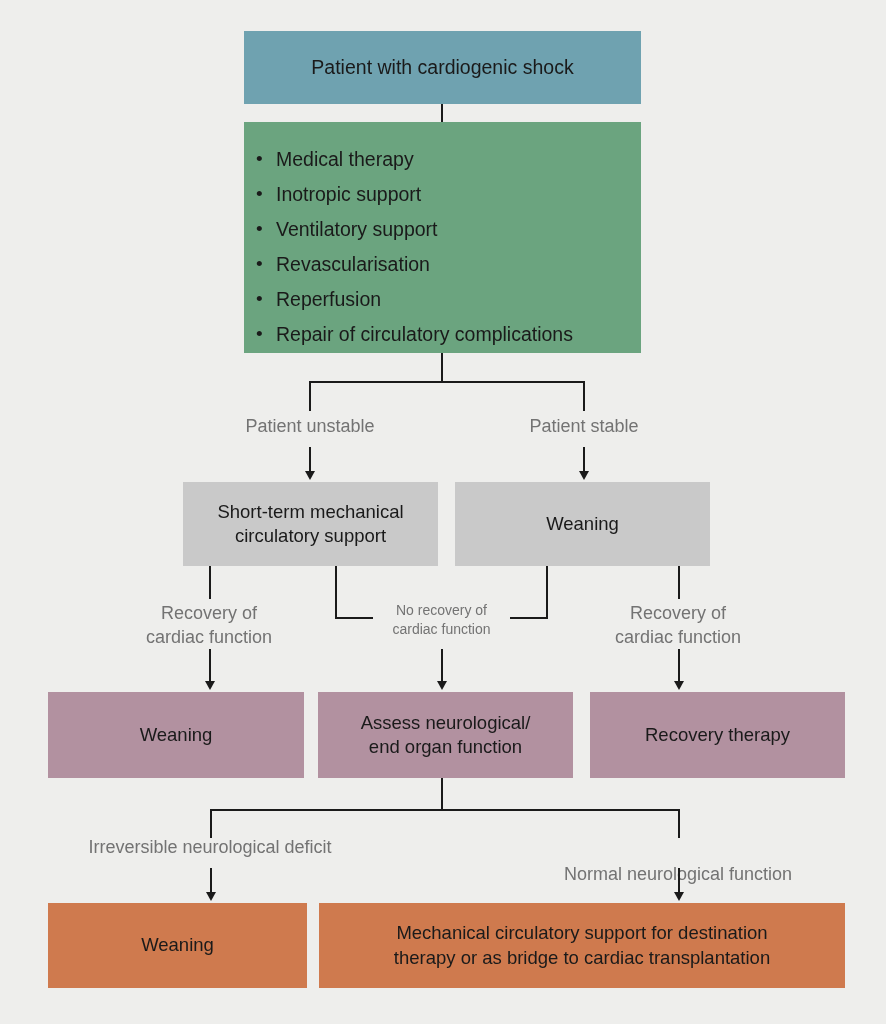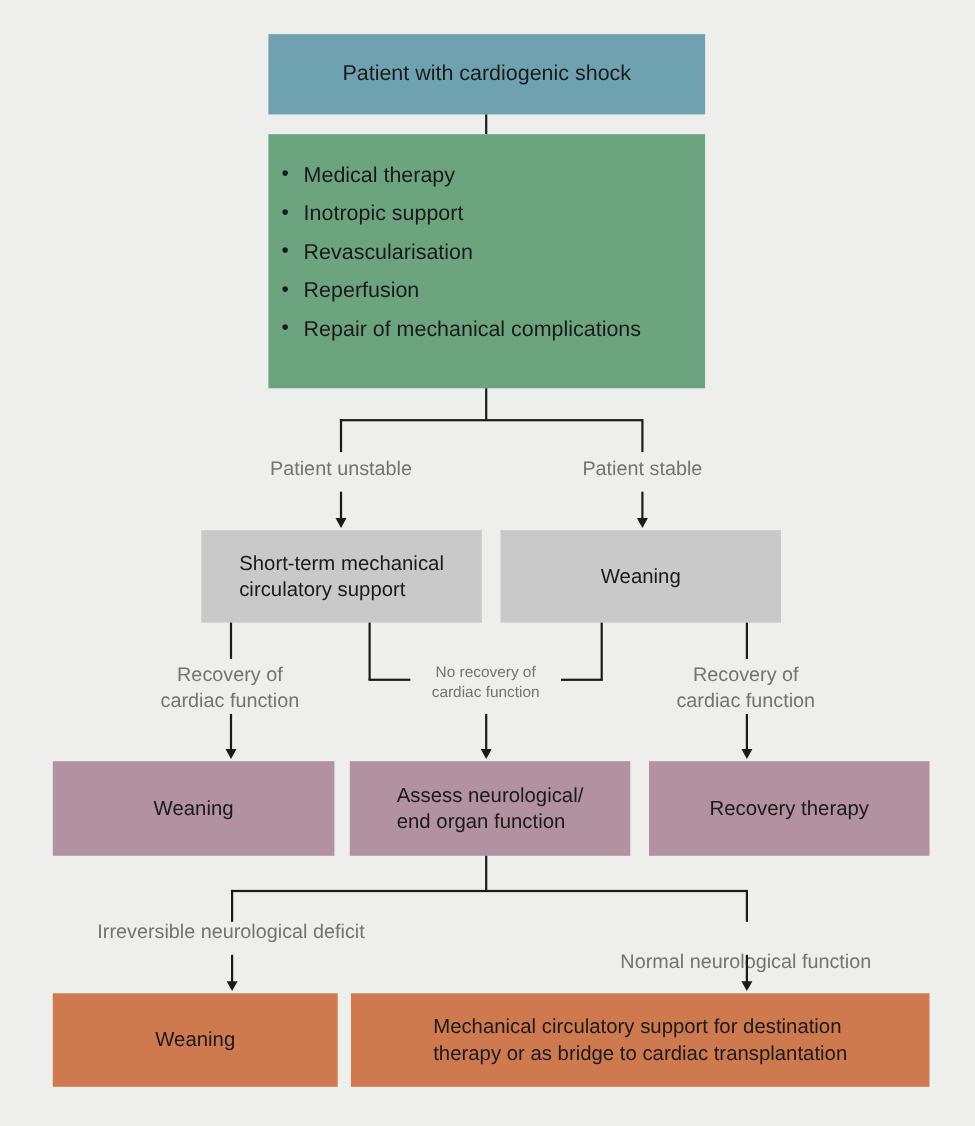--- a/index.html
+++ b/index.html
@@ -14,20 +14,21 @@
     background: #eeeeec;
     font-family: "Liberation Sans", sans-serif;
     overflow: hidden;
   }
   .box {
     position: absolute;
     box-sizing: border-box;
     display: flex;
     align-items: center;
     justify-content: center;
+    text-align: center;
     color: #1a1a1a;
     line-height: 1.32;
   }
   .box-teal   { background: #6fa2b0; }
   .box-gray   { background: #c9c9c9; }
   .box-purple { background: #b291a0; }
   .box-orange { background: #cf7a4e; }
 
   .bullets {
     position: absolute;
@@ -90,23 +91,24 @@
 <div id="canvas">
 
   <div class="box box-teal" style="left:244px; top:31px; width:397px; height:73px; font-size:19.5px;">Patient with cardiogenic shock</div>
 
   <div class="vline" style="left:441px; top:104px; height:18px;"></div>
 
   <div class="bullets" style="left:244px; top:122px; width:397px; height:231px;padding-left:12px;">
     <ul>
       <li>Medical therapy</li>
       <li>Inotropic support</li>
+      <li>Ventilatory support</li>
       <li>Revascularisation</li>
       <li>Reperfusion</li>
-      <li>Repair of mechanical complications</li>
+      <li>Repair of circulatory complications</li>
     </ul>
   </div>
 
   <div class="vline" style="left:441px; top:353px; height:29px;"></div>
   <div class="hline" style="left:309px; top:381px; width:275px;"></div>
   <div class="vline" style="left:309px; top:381px; height:30px;"></div>
   <div class="vline" style="left:583px; top:381px; height:30px;"></div>
 
   <div class="label" style="left:209px; top:414px; width:202px; font-size:18px;">Patient unstable</div>
   <div class="label" style="left:483px; top:414px; width:202px; font-size:18px;">Patient stable</div>

